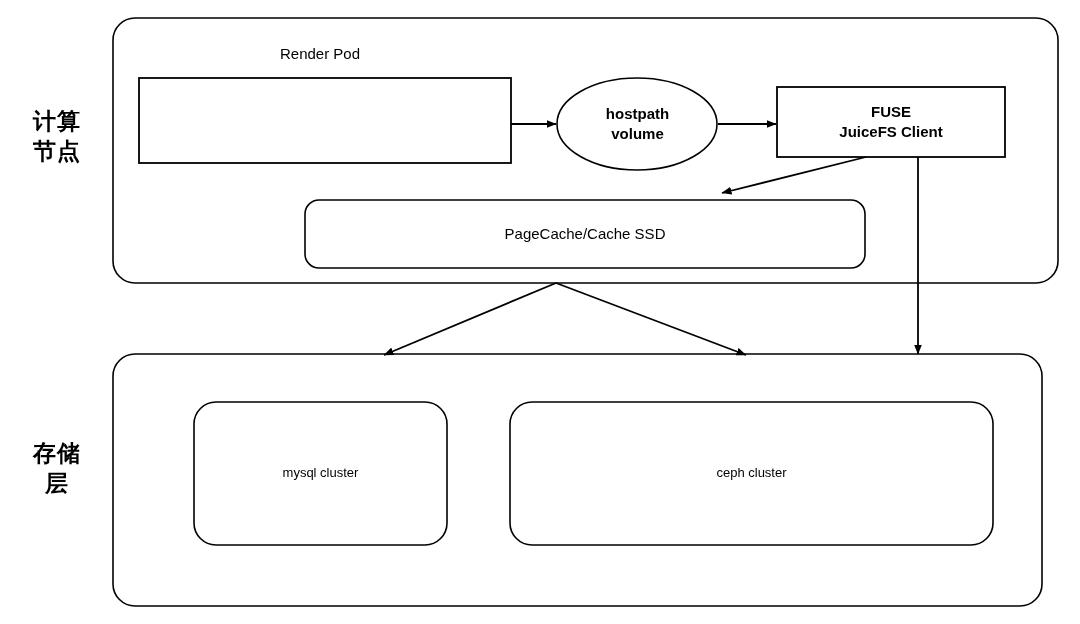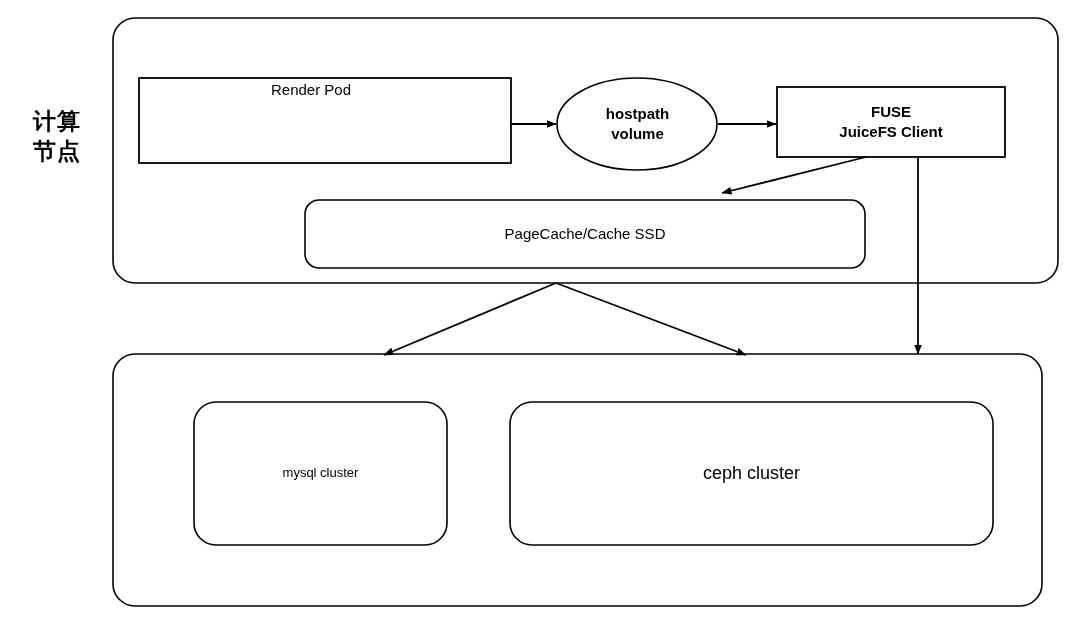--- a/index.html
+++ b/index.html
@@ -48,24 +48,23 @@
   .node-text {
     position: absolute;
     font-size: 15px;
     line-height: 20px;
     color: #000000;
     text-align: center;
     white-space: pre-line;
     pointer-events: none;
   }
   #text-render-pod {
-    left: 211px;
+    left: 220px;
     top: 44px;
     width: 200px;
-    margin-top: 36px;
   }
   #text-hostpath {
     left: 557px;
     top: 104px;
     width: 161px;
     font-weight: bold;
   }
   #text-fuse {
     left: 777px;
     top: 102px;
@@ -80,21 +79,21 @@
   #text-mysql {
     left: 194px;
     top: 463px;
     width: 253px;
     font-size: 13px;
   }
   #text-ceph {
     left: 510px;
     top: 463px;
     width: 483px;
-    font-size: 18px;
+    font-size: 13px;
   }
 </style>
 </head>
 <body>
 
 <div id="canvas">
 
   <svg id="diagram-svg" viewBox="0 0 1080 624" xmlns="http://www.w3.org/2000/svg">
     <defs>
       <marker id="arrowhead" markerWidth="10" markerHeight="8" refX="9.5" refY="4" orient="auto" markerUnits="userSpaceOnUse">
@@ -127,20 +126,22 @@
     <line x1="918" y1="157" x2="918" y2="354" stroke="#000000" stroke-width="1.8" marker-end="url(#arrowhead)"></line>
 
     <line x1="556" y1="283" x2="384" y2="355" stroke="#000000" stroke-width="1.8" marker-end="url(#arrowhead)"></line>
 
     <line x1="556" y1="283" x2="746" y2="355" stroke="#000000" stroke-width="1.8" marker-end="url(#arrowhead)"></line>
   </svg>
 
   <div class="layer-label" id="label-compute">计算
 节点</div>
 
+  <div class="layer-label" id="label-storage">存储
+层</div>
 
   <div class="node-text" id="text-render-pod">Render Pod</div>
 
   <div class="node-text" id="text-hostpath">hostpath
 volume</div>
 
   <div class="node-text" id="text-fuse">FUSE
 JuiceFS Client</div>
 
   <div class="node-text" id="text-pagecache">PageCache/Cache SSD</div>

